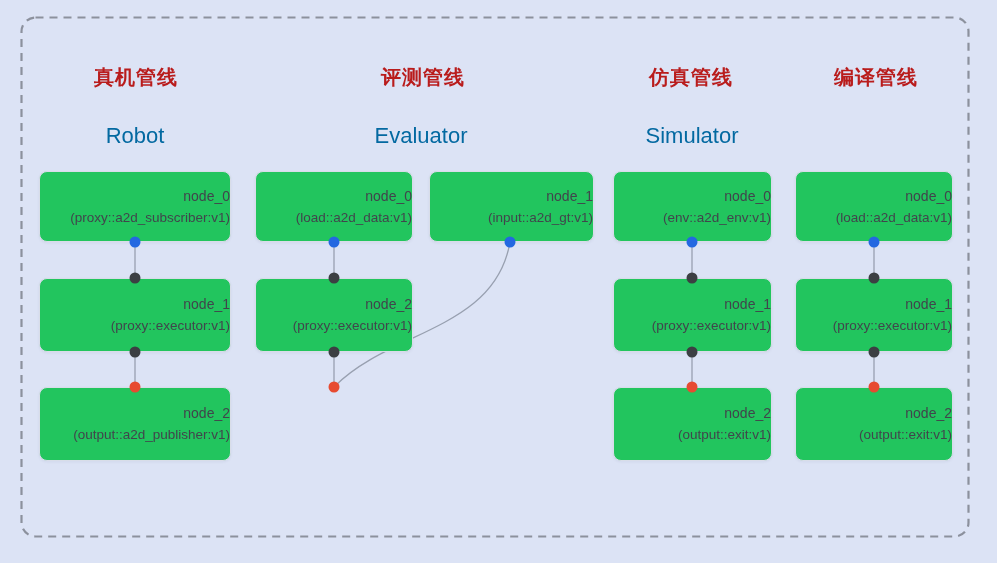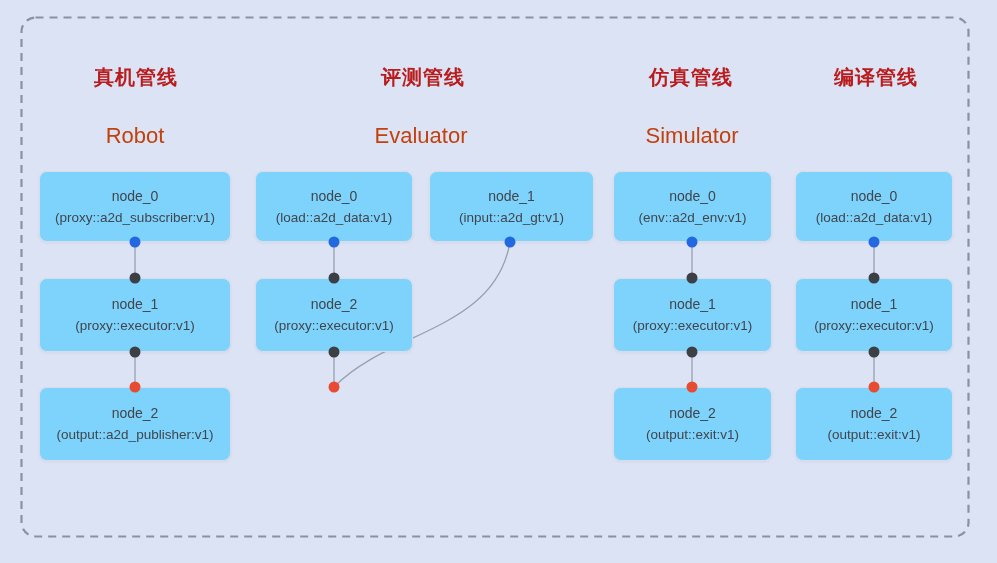--- a/index.html
+++ b/index.html
@@ -13,31 +13,31 @@
   #edges{position:absolute;left:0;top:0;z-index:1;}
   .title-cn{
     position:absolute;top:64px;z-index:2;
     transform:translateX(-50%);
     font-size:20px;font-weight:700;color:#b91c1c;
     white-space:nowrap;letter-spacing:1px;
   }
   .title-en{
     position:absolute;top:123px;z-index:2;
     transform:translateX(-50%);
-    font-size:22px;font-weight:400;color:#c2410c;
+    font-size:22px;font-weight:400;color:#0369a1;
     white-space:nowrap;
   }
   .node{
     position:absolute;z-index:2;
-    background:#7dd3fc;
+    background:#22c55e;
     border:1px solid #d8dde8;
     border-radius:8px;
     box-shadow:0 1px 3px rgba(30,40,80,0.06);
     display:flex;flex-direction:column;
-    align-items:center;justify-content:center;
+    align-items:flex-end;justify-content:center;
     box-sizing:border-box;
   }
   .node .nm{font-size:14px;color:#41454c;line-height:21px;}
   .node .tp{font-size:13.5px;color:#41454c;line-height:21px;white-space:nowrap;}
   .dot{
     position:absolute;z-index:3;
     width:11px;height:11px;border-radius:50%;
     transform:translate(-50%,-50%);
   }
   .dot.blue{background:#2368e1;}

